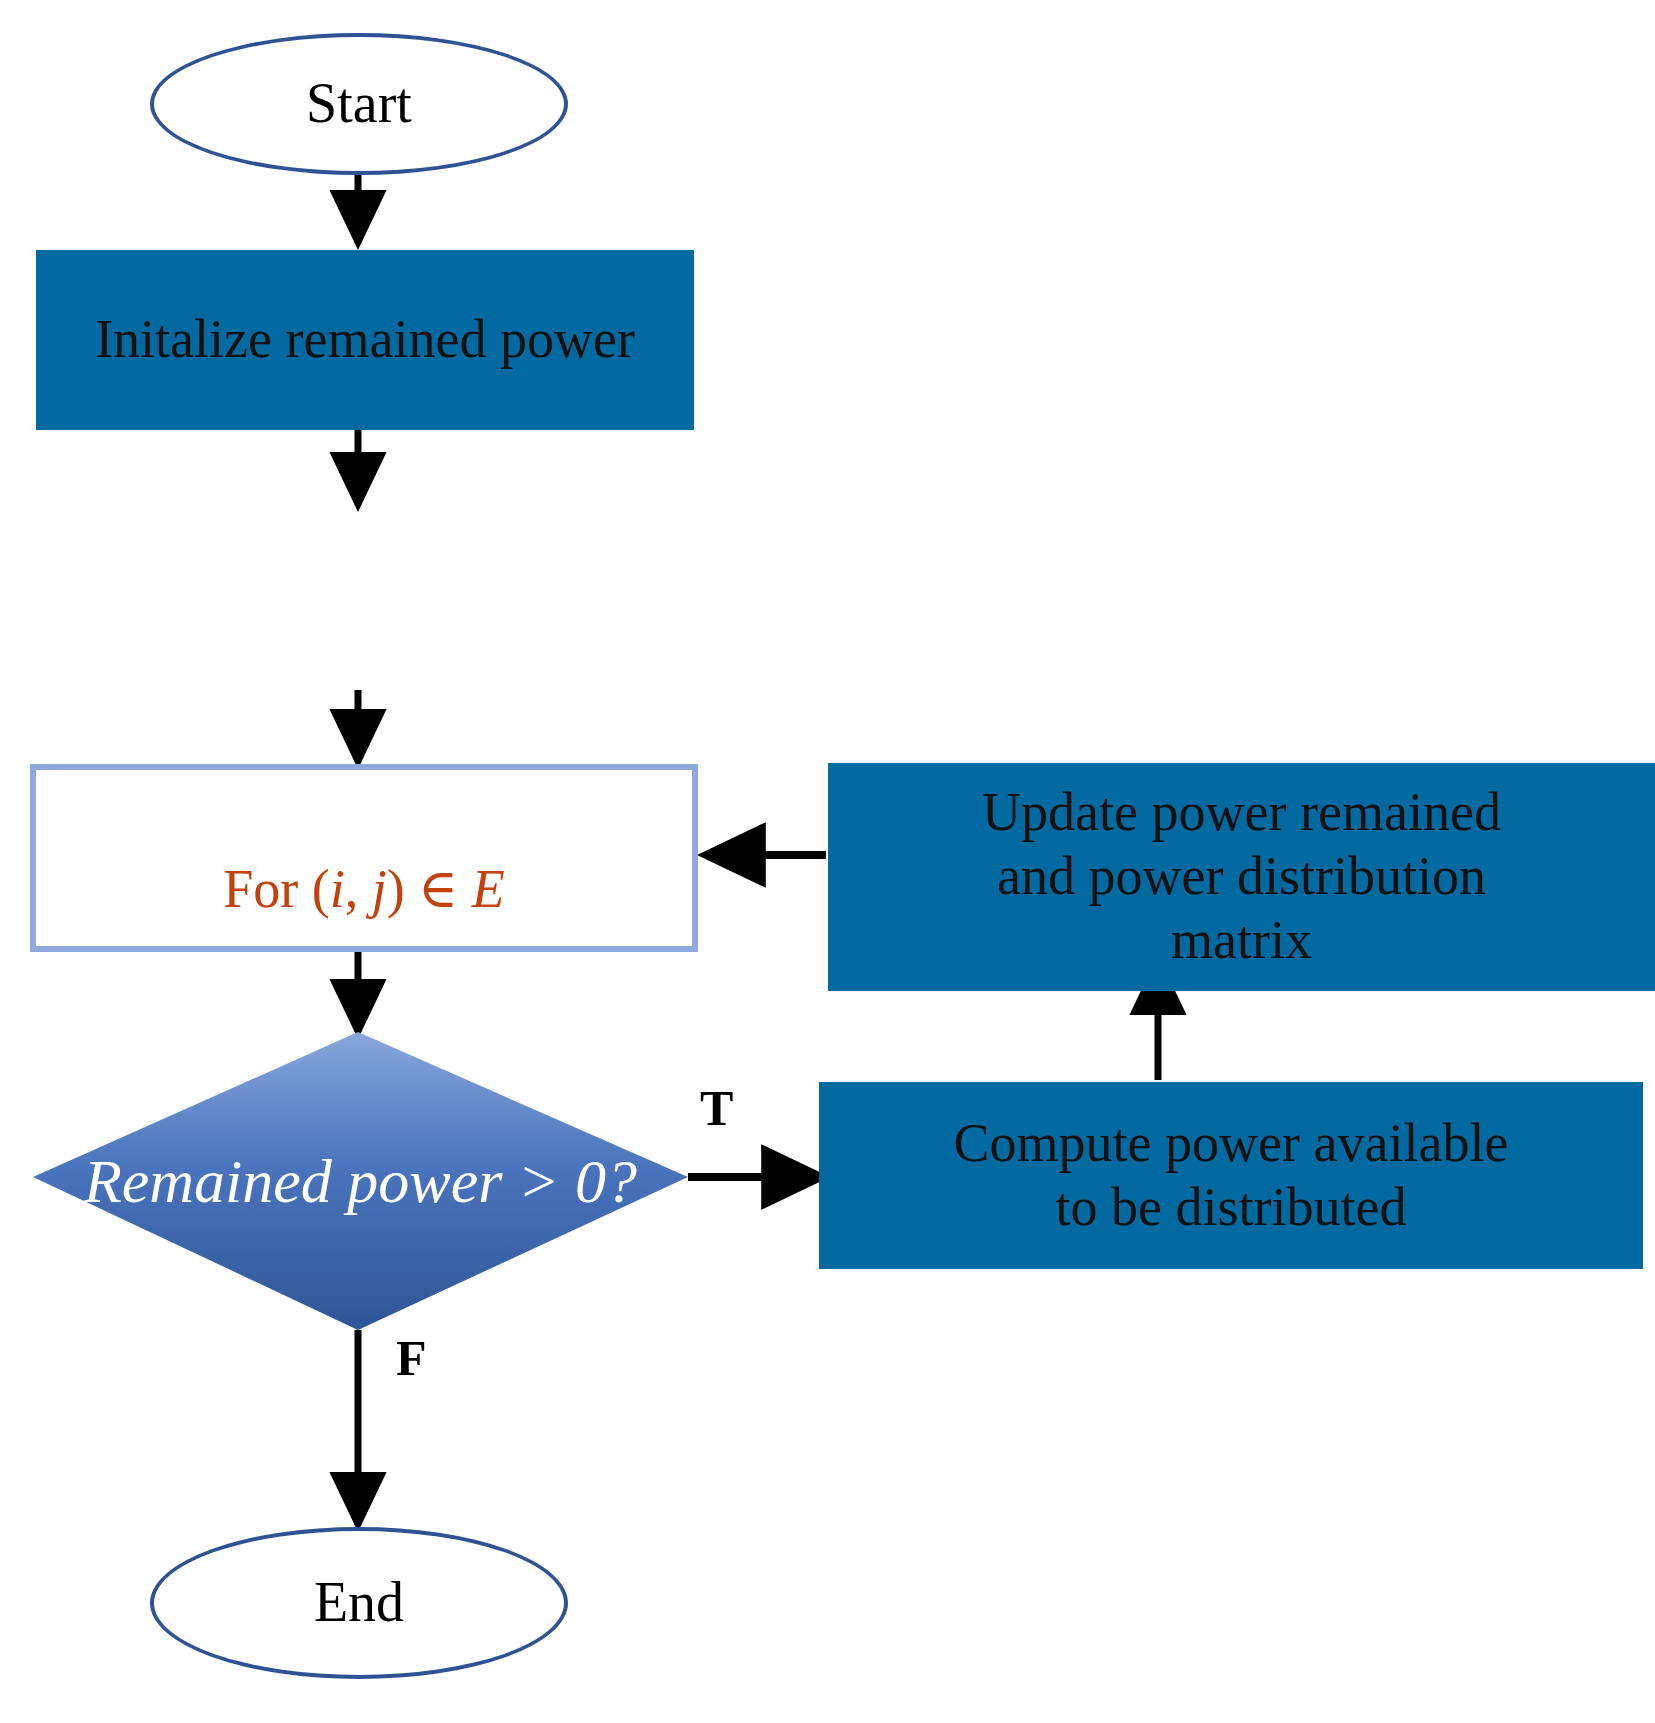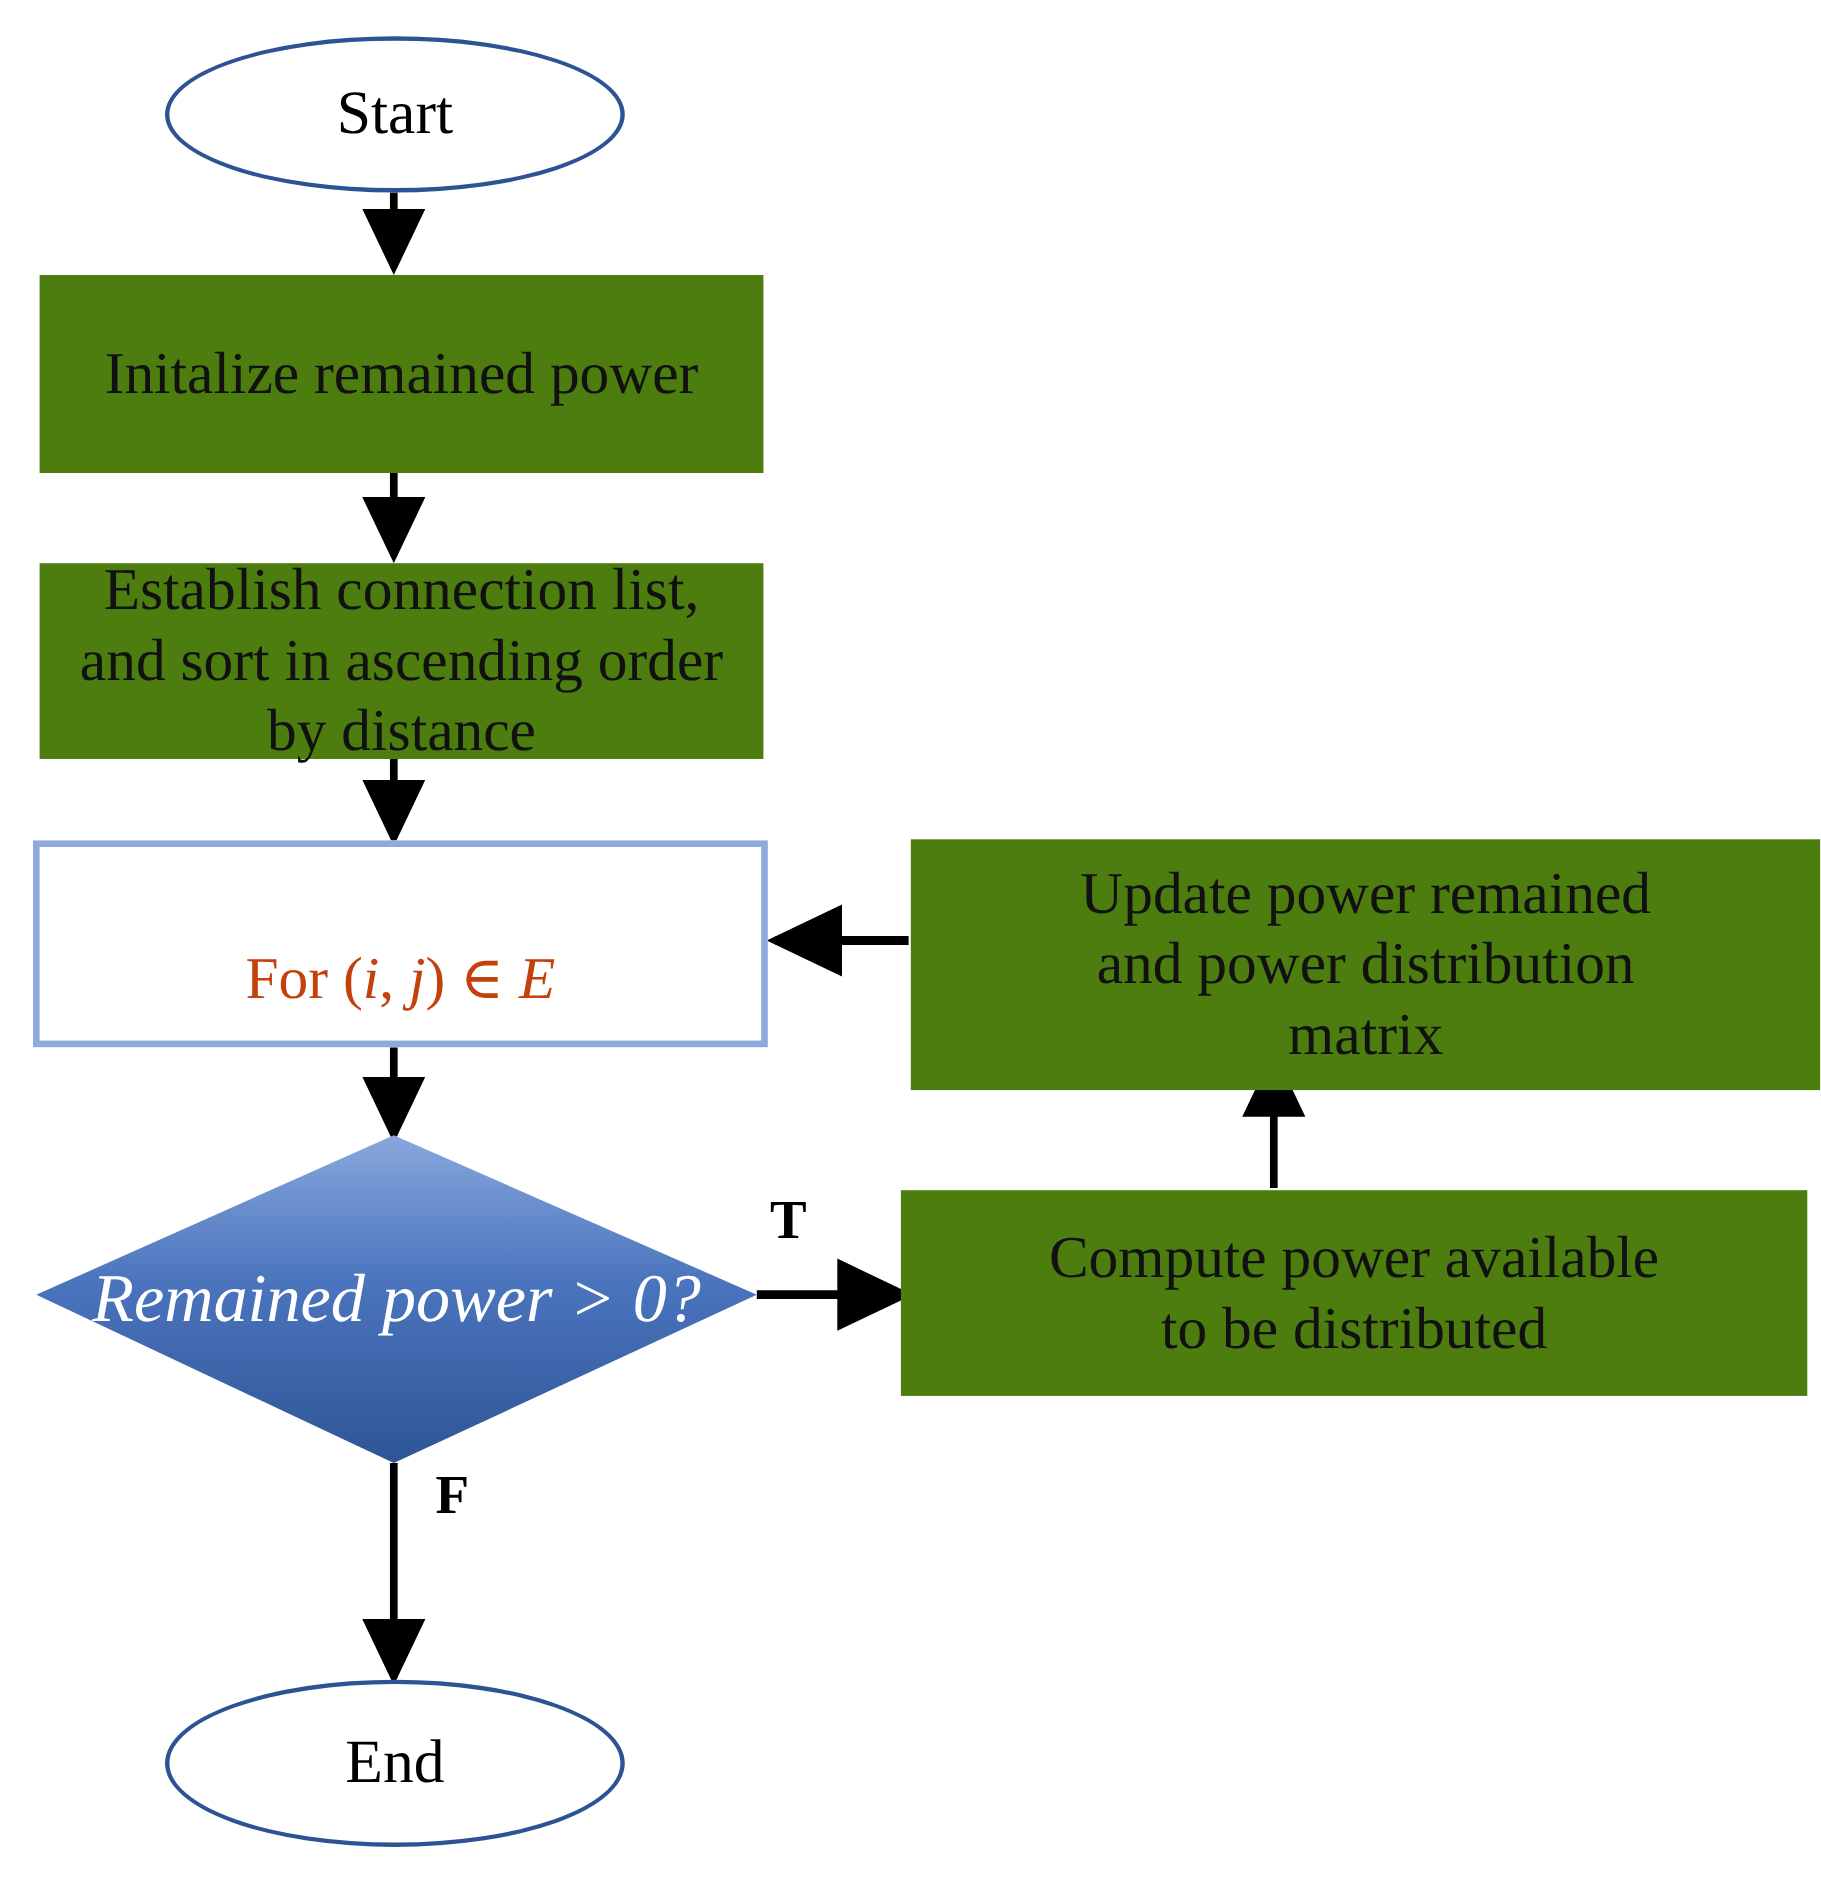--- a/index.html
+++ b/index.html
@@ -37,21 +37,21 @@
     border: 4px solid #2E5395;
     border-radius: 50%;
     background: #ffffff;
     color: #000000;
     font-size: 56px;
     line-height: 1.1;
   }
 
   
   .process {
-    background: #4d7c0f;
+    background: #0369a1;
     border: none;
     color: #111111;
     font-size: 54px;
     line-height: 1.18;
   }
 
   
   .loopbox {
     background: #ffffff;
     border: 6px solid #8FA9DC;
@@ -131,25 +131,20 @@
   </svg>
 
   <div class="node terminator" style="left:150px; top:33px; width:418px; height:142px;">
     <span class="node-text">Start</span>
   </div>
 
   <div class="node process" style="left:36px; top:250px; width:658px; height:180px;">
     <span class="node-text">Initalize  remained power</span>
   </div>
 
-  <div class="node process" style="left:36px; top:512px; width:658px; height:178px;">
-    <span class="node-text">Establish connection list,
-and sort in ascending order
-by distance</span>
-  </div>
 
   <div class="node loopbox" style="left:30px; top:764px; width:668px; height:188px;">
     <span class="node-text">
       <span>For (</span><span class="math-it">i</span><span>, </span><span class="math-it">j</span><span>) ∈ </span><span class="math-it">E</span>
     </span>
   </div>
 
   <div class="decision-wrap" style="left:33px; top:1032px; width:655px; height:298px;">
     <div class="decision-label">Remained power &gt; 0?</div>
   </div>

